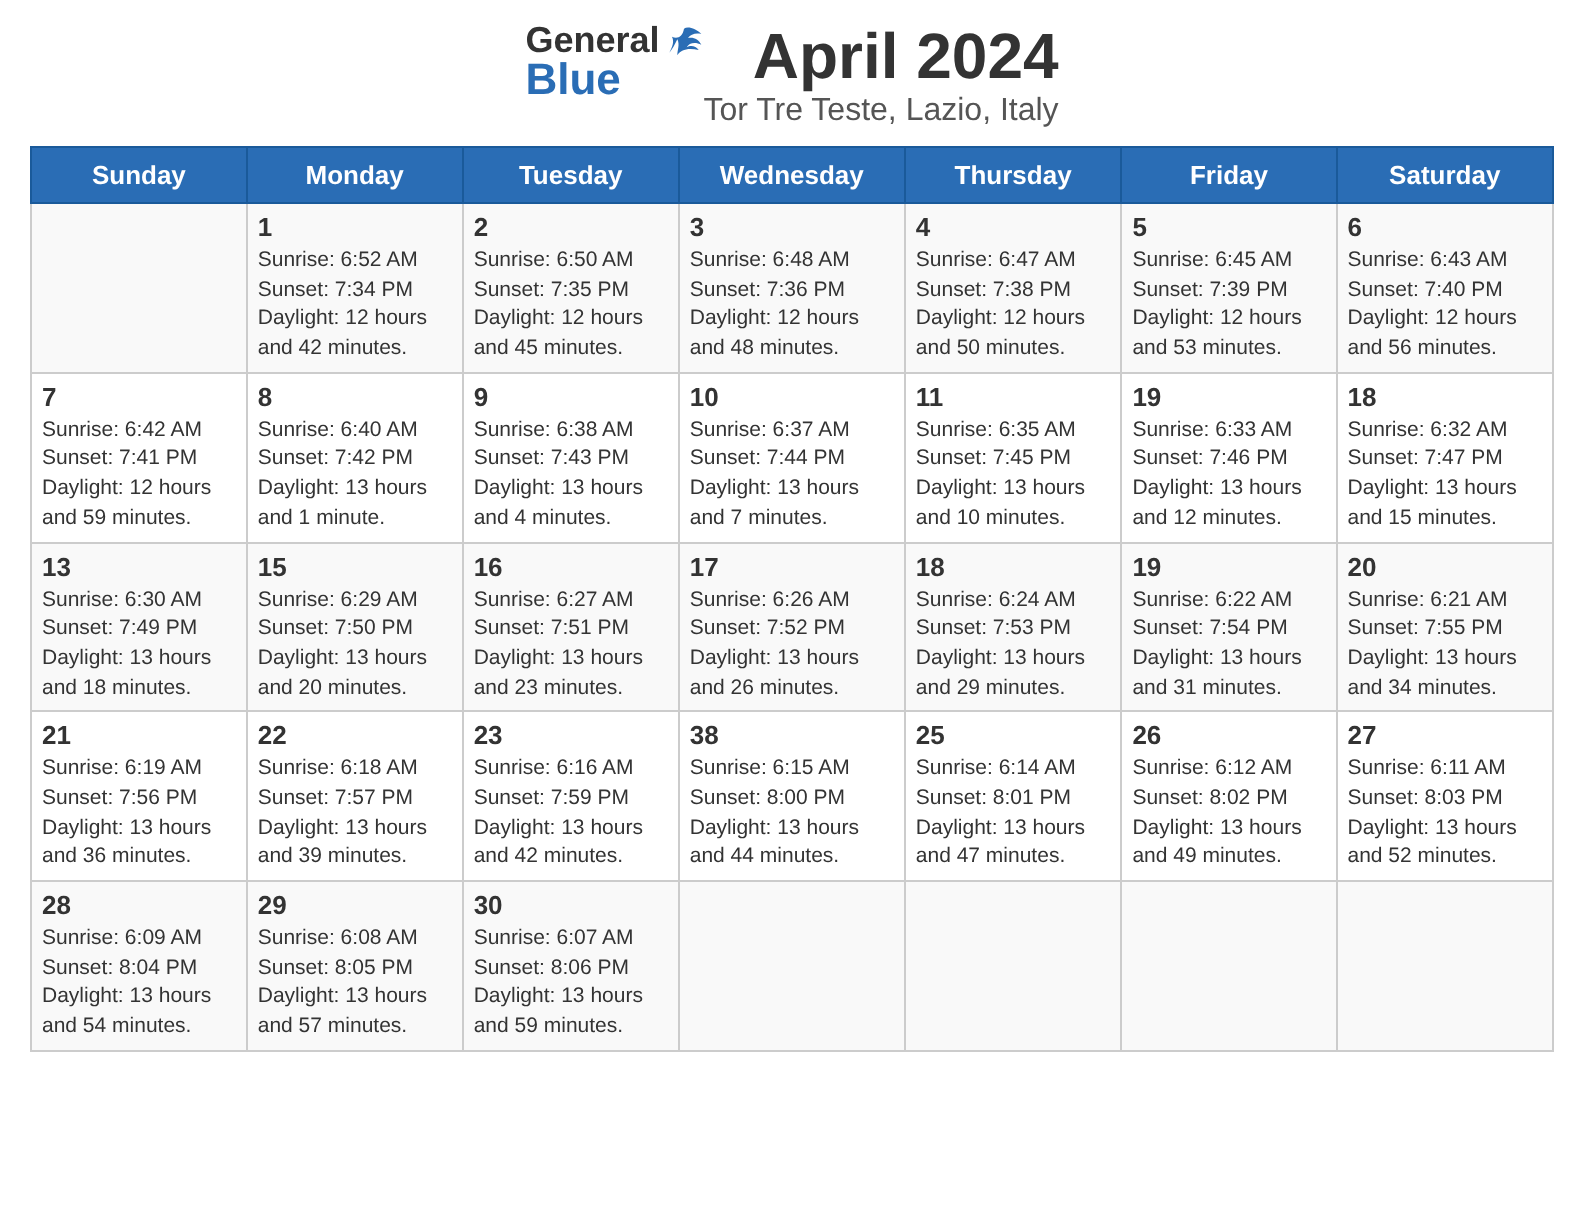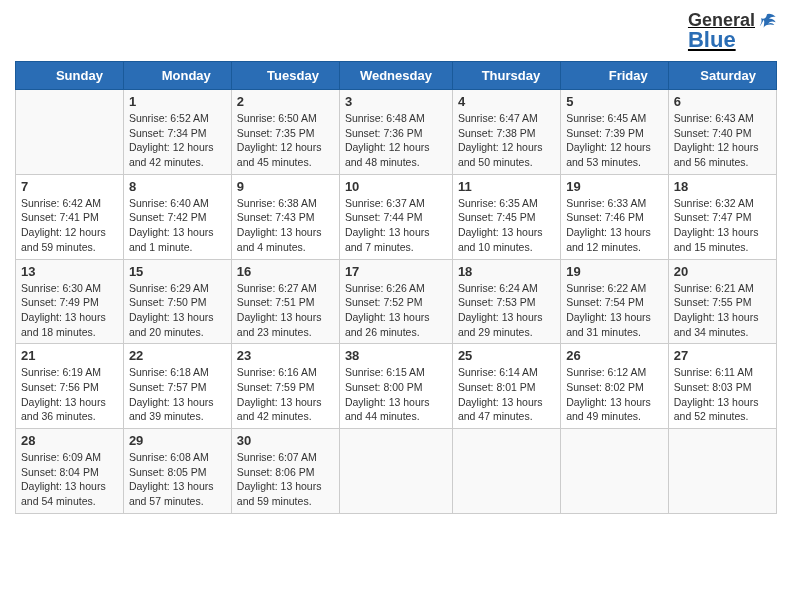--- a/index.html
+++ b/index.html
@@ -5,24 +5,23 @@
     * { box-sizing: border-box; margin: 0; padding: 0; }
     body {
       font-family: Arial, sans-serif;
       background: #fff;
       width: 792px;
       min-height: 612px;
       padding: 10px 15px;
     }
     .header-area {
       display: flex;
-      justify-content: flex-end;
+      justify-content: center;
       align-items: flex-start;
       margin-bottom: 8px;
-      text-decoration: underline;
     }
     .logo {
       display: flex;
       align-items: center;
       gap: 2px;
     }
     .logo-text-general {
       font-size: 18px;
       font-weight: bold;
       color: #333;
@@ -51,21 +50,21 @@
     }
     table {
       width: 100%;
       border-collapse: collapse;
       font-size: 11px;
     }
     thead tr th {
       background-color: #2a6db5;
       color: #fff;
       padding: 6px 20px;
-      text-align: right;
+      text-align: center;
       font-size: 13px;
       font-weight: bold;
       border: 1px solid #1a5a9a;
     }
     tbody tr td {
       border: 1px solid #ccc;
       padding: 4px 5px;
       vertical-align: top;
       width: 14.28%;
       min-height: 80px;
@@ -101,20 +100,22 @@
       <div style="display:flex; align-items:center;">
         <span class="logo-text-general">General</span>
         <svg class="logo-icon" viewBox="0 0 30 24" xmlns="http://www.w3.org/2000/svg">
           <path d="M15 2 C18 0, 24 2, 28 6 C24 5, 20 6, 18 9 C22 8, 26 10, 28 14 C24 12, 19 12, 17 16 C20 14, 24 15, 26 18 C18 16, 12 18, 10 22 C10 18, 12 14, 10 10 C8 14, 6 18, 4 20 C6 16, 8 12, 6 8 C10 10, 14 8, 15 2Z" fill="#2a6db5"></path>
         </svg>
       </div>
       <span class="logo-text-blue" style="margin-top:-4px;">Blue</span>
     </div>
   </div>
   <div class="title-area">
+    <div class="main-title">April 2024</div>
+    <div class="sub-title">Tor Tre Teste, Lazio, Italy</div>
   </div>
 </div>
 
 <table>
   <thead>
     <tr>
 
     <th>Sunday</th>
         <th>Monday</th>
         <th>Tuesday</th>

